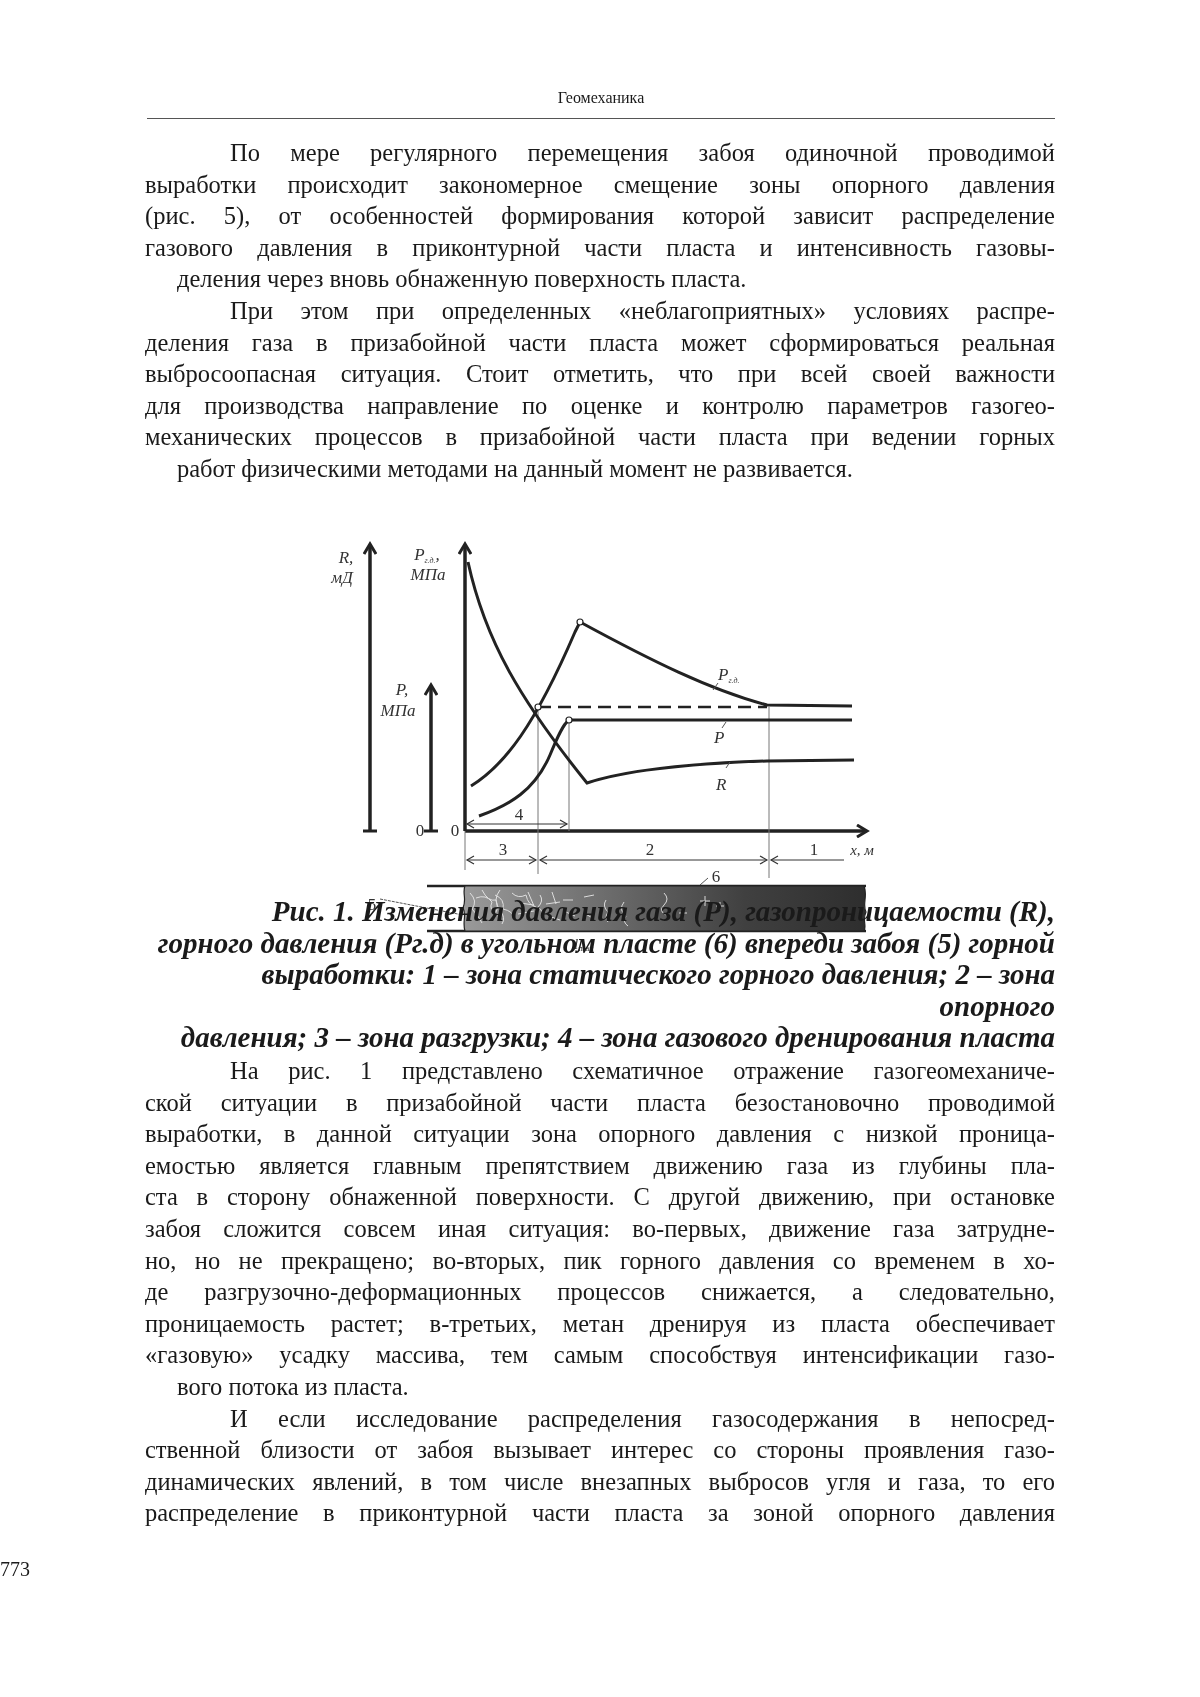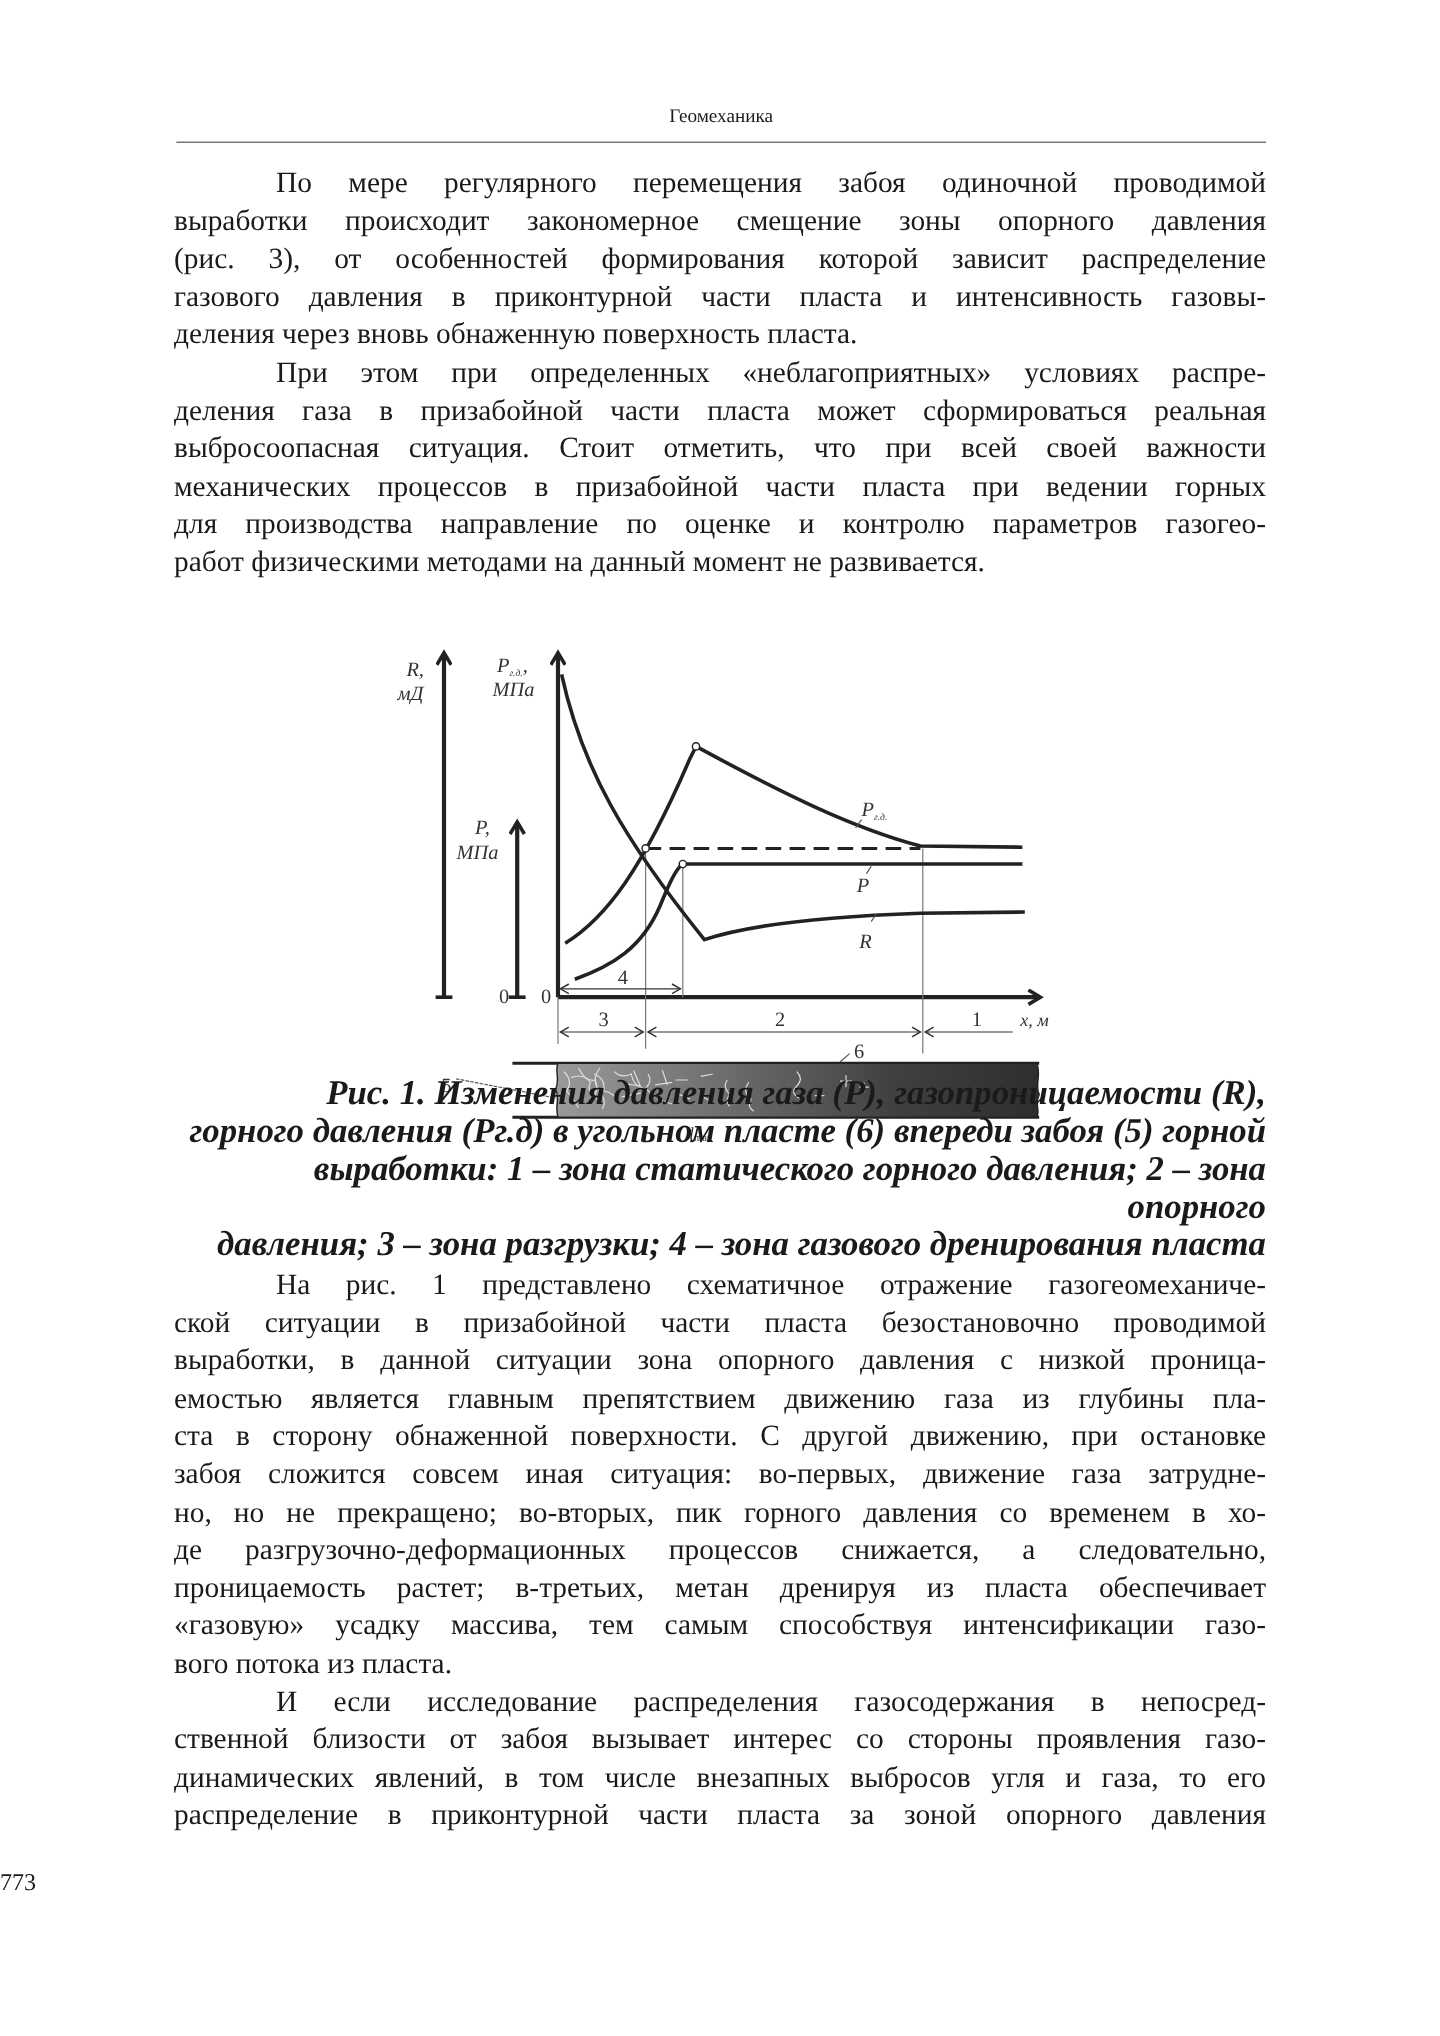--- a/index.html
+++ b/index.html
@@ -5,48 +5,48 @@
   html, body { margin:0; padding:0; background:#ffffff; }
   body { width:1200px; height:1697px; position:relative; overflow:hidden; color:#1a1a1a;
          font-family:"Liberation Serif", "DejaVu Serif", serif; }
   .running-head { position:absolute; left:147px; top:86px; width:908px; text-align:center;
                   font-size:16px; line-height:24px; }
   .head-rule { position:absolute; left:147px; top:118px; width:908px; height:0;
                border-top:1.5px solid #555; }
   .text-block { position:absolute; left:145px; width:910px; font-size:24.5px; line-height:31.6px;
                 text-align:justify; }
   .line { display:block; text-align:justify; text-align-last:justify; white-space:nowrap; }
-  .line.last { text-align-last:left; }
+  .line.last { text-align-last:left;margin-left:32px; }
   .figure { position:absolute; left:0; top:0; width:1200px; height:960px; pointer-events:none; }
   .caption { position:absolute; left:145px; top:896px; width:910px; text-align:right;
              font-weight:bold; font-style:italic; font-size:29px; line-height:31.5px; }
   .page-number { position:absolute; left:0; width:1200px; top:1558px; text-align:left;
                  font-size:20px; }
   svg text { font-family:"Liberation Serif", "DejaVu Serif", serif; }
 </style>
 </head>
 <body>
 
 <div class="running-head">Геомеханика</div>
 <div class="head-rule"></div>
 
 <div class="text-block" style="top:137px;">
   <div>
     <span class="line" style="padding-left:85px;">По мере регулярного перемещения забоя одиночной проводимой</span>
     <span class="line">выработки происходит закономерное смещение зоны опорного давления</span>
-    <span class="line">(рис. 3), от особенностей формирования которой зависит распределение</span>
+    <span class="line">(рис. 5), от особенностей формирования которой зависит распределение</span>
     <span class="line">газового давления в приконтурной части пласта и интенсивность газовы-</span>
     <span class="line last">деления через вновь обнаженную поверхность пласта.</span>
   </div>
   <div>
     <span class="line" style="padding-left:85px;">При этом при определенных «неблагоприятных» условиях распре-</span>
     <span class="line">деления газа в призабойной части пласта может сформироваться реальная</span>
     <span class="line">выбросоопасная ситуация. Стоит отметить, что при всей своей важности</span>
+    <span class="line">для производства направление по оценке и контролю параметров газогео-</span>
     <span class="line">механических процессов в призабойной части пласта при ведении горных</span>
-    <span class="line">для производства направление по оценке и контролю параметров газогео-</span>
     <span class="line last">работ физическими методами на данный момент не развивается.</span>
   </div>
 </div>
 
 <svg class="figure" viewBox="0 0 1200 960" width="1200" height="960">
   <defs>
     <linearGradient id="seamGrad" x1="0" x2="1" y1="0" y2="0">
       <stop offset="0" stop-color="#9a9a9a"></stop>
       <stop offset="0.35" stop-color="#6d6d6d"></stop>
       <stop offset="0.7" stop-color="#404040"></stop>

